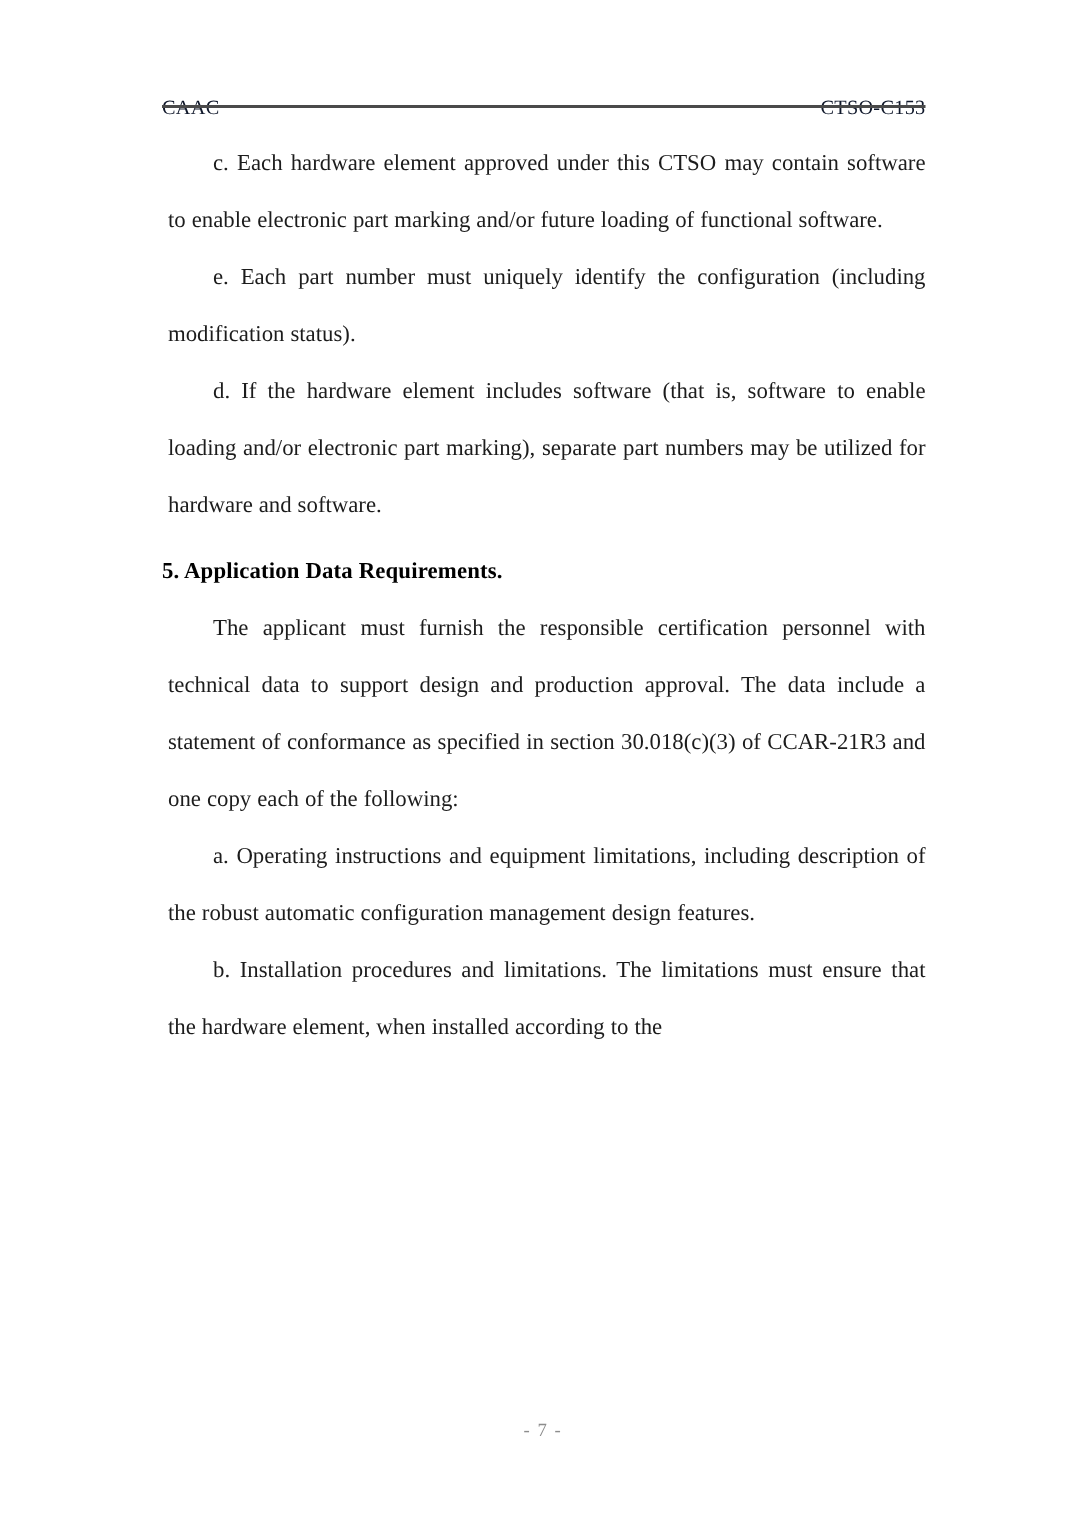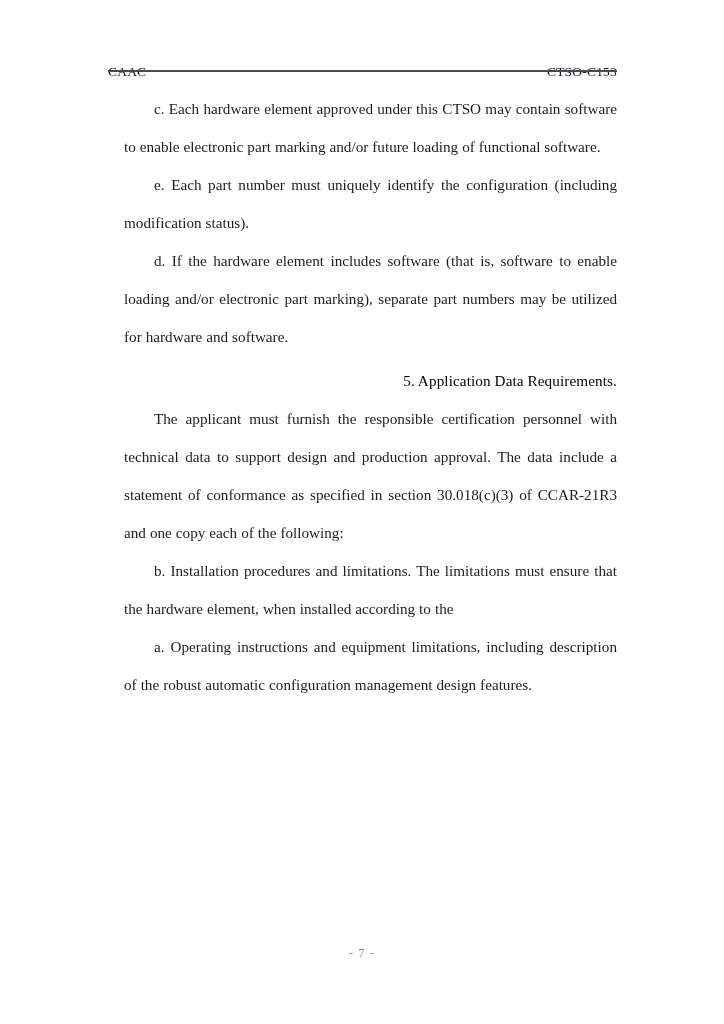--- a/index.html
+++ b/index.html
@@ -52,38 +52,38 @@
 
   
   .body-block {
     position: absolute;
     left: 108px;
     top: 90px;
     width: 509px;
   }
 
   p.para {
-    margin: 0 0 0 16px;
+    margin: 0 0 0 4px;
     font-size: 15.2px;
     line-height: 38px;
     text-align: justify;
     text-justify: inter-word;
     text-indent: 30px;
     color: #1c1c1c;
     word-spacing: 0.2px;
   }
   p.para:last-child { margin-bottom: 0; }
 
   p.heading {
     margin: 0;
     font-size: 15.2px;
     line-height: 38px;
-    font-weight: normal;
+    font-weight: bold;
     text-indent: 0;
-    text-align: right;
+    text-align: left;
     color: #000000;
     letter-spacing: 0.1px;
   }
 
   
   .gap-heading { height: 6px; }
 
   
   .footer {
     position: absolute;
@@ -115,21 +115,21 @@
 
     <p class="para">d. If the hardware element includes software (that is, software to enable loading and/or electronic part marking), separate part numbers may be utilized for hardware and software.</p>
 
 
     <div class="gap-heading"></div>
 
     <p class="heading">5. Application Data Requirements.</p>
 
     <p class="para">The applicant must furnish the responsible certification personnel with technical data to support design and production approval. The data include a statement of conformance as specified in section 30.018(c)(3) of CCAR-21R3 and one copy each of the following:</p>
 
+    <p class="para">a. Operating instructions and equipment limitations, including description of the robust automatic configuration management design features.</p>
+
     <p class="para">b. Installation procedures and limitations. The limitations must ensure that the hardware element, when installed according to the</p>
-
-    <p class="para">a. Operating instructions and equipment limitations, including description of the robust automatic configuration management design features.</p>
 
   </div>
 
   <div class="footer">- 7 -</div>
 
 </div>
 
 </body></html>

